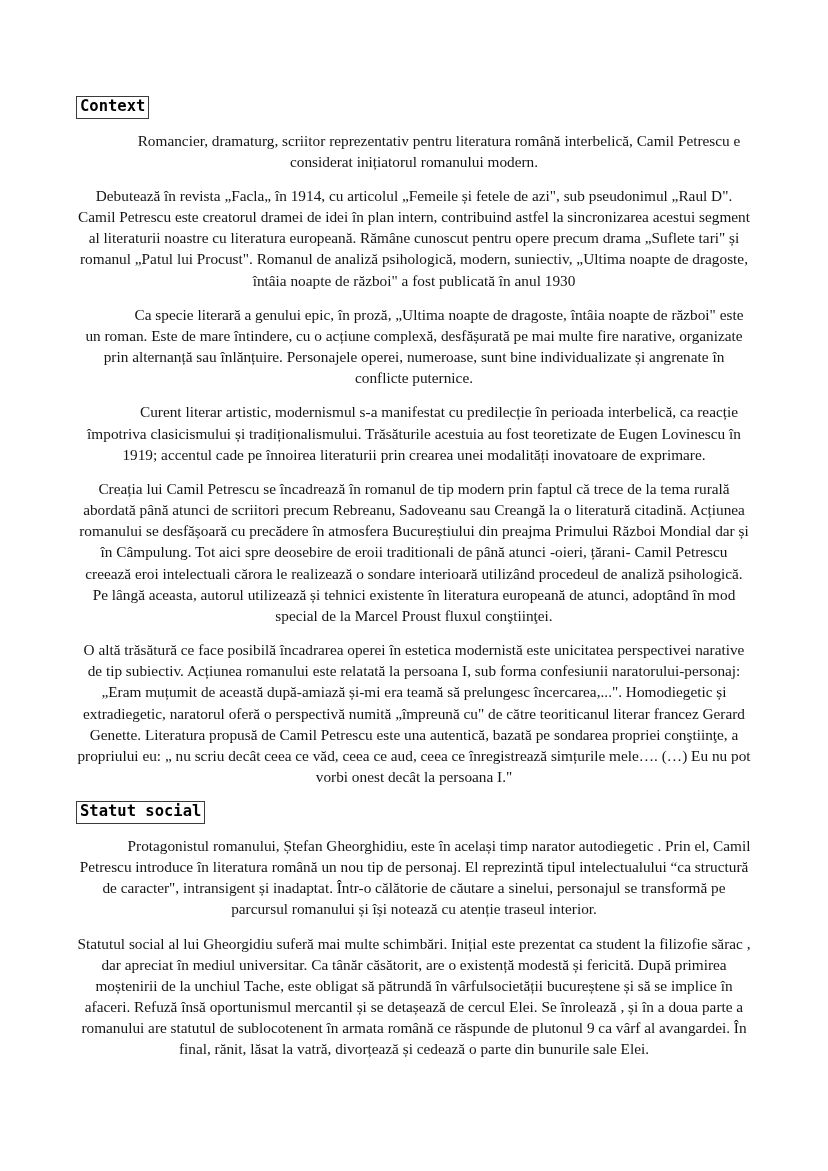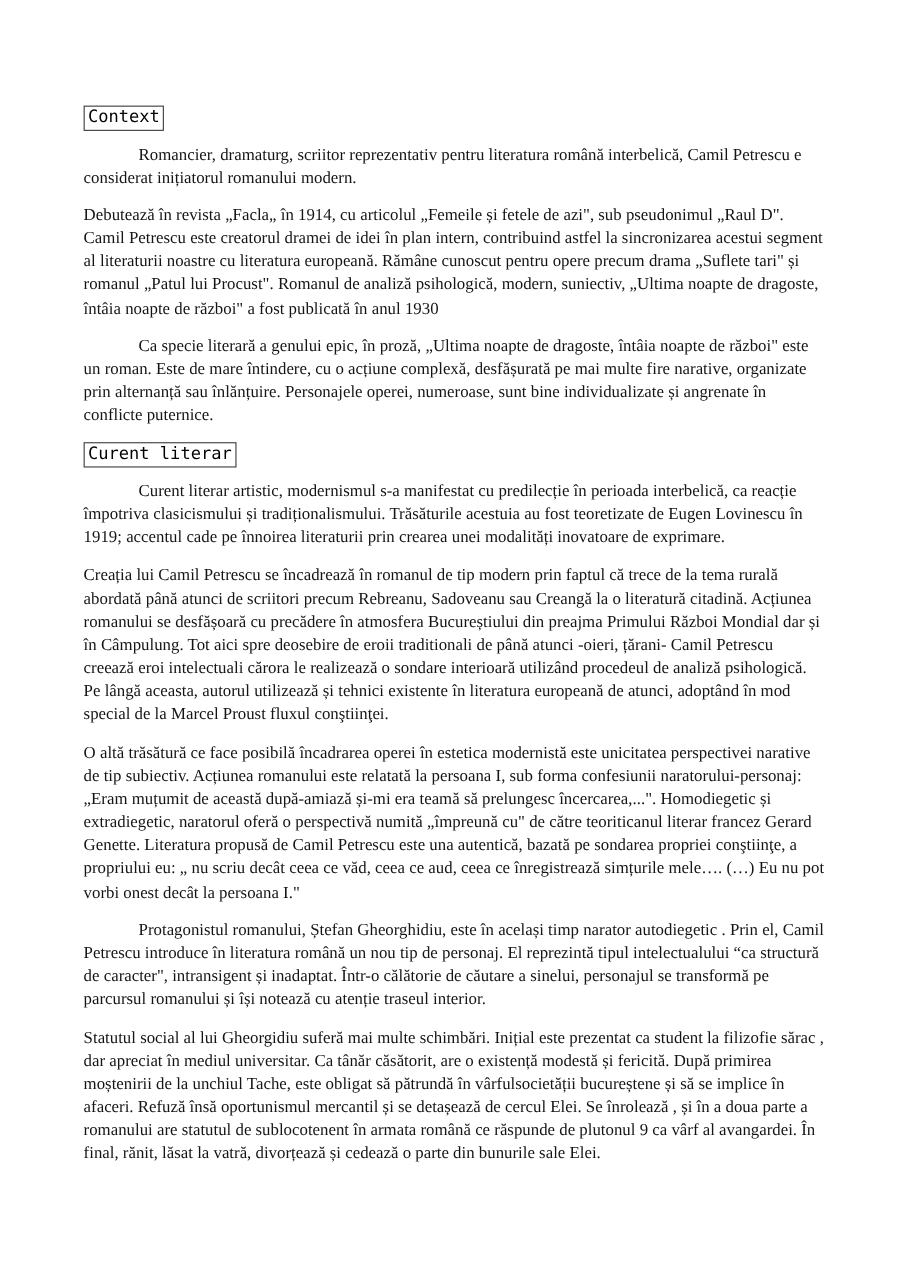--- a/index.html
+++ b/index.html
@@ -27,21 +27,21 @@
   .doc-body {
     width: 676px;
   }
 
   
   .section-heading {
     display: inline-block;
     font-family: "DejaVu Sans Mono", "Liberation Mono", monospace;
     font-size: 15.5px;
     line-height: 1.0;
-    font-weight: 400;
+    font-weight: 700;
     color: #000000;
     border: 1px solid #3a3a3a;
     padding: 2px 3px 3px 3px;
     margin: 0;
     letter-spacing: 0px;
     white-space: pre;
     background: #ffffff;
   }
 
   .heading-wrap {
@@ -52,21 +52,21 @@
 
   .heading-wrap.first { margin-top: 0; }
   .heading-wrap.spaced { margin-top: 14px; }
 
   
   p.para {
     font-size: 15.3px;
     line-height: 1.385;
     margin: 0;
     padding: 0;
-    text-align: left;
+    text-align: center;
     color: #141414;
     font-weight: 400;
   }
 
   p.para + p.para { margin-top: 13px; font-family: Liberation Serif, serif; }
 
   .heading-wrap + p.para,
   .heading-wrap + div > p.para { margin-top: 11px; }
 
   p.indent { text-indent: 50px; }
@@ -80,24 +80,24 @@
   <div class="doc-body">
 
     <div class="heading-wrap first">
       <span class="section-heading">Context</span>
     </div>
     <p class="para indent after-heading">Romancier, dramaturg, scriitor reprezentativ pentru literatura română interbelică, Camil Petrescu e considerat inițiatorul romanului modern.</p>
     <p class="para">Debutează în revista „Facla„  în 1914, cu articolul „Femeile și fetele de azi", sub pseudonimul „Raul D". Camil Petrescu este creatorul dramei de idei în plan intern, contribuind astfel la sincronizarea acestui segment al literaturii noastre cu literatura europeană. Rămâne cunoscut pentru opere precum drama „Suflete tari" și romanul „Patul lui Procust". Romanul de analiză psihologică, modern, suniectiv, „Ultima noapte de dragoste, întâia noapte de război" a fost publicată în anul 1930</p>
 
     <p class="para indent after-heading">Ca specie literară a genului epic, în proză, „Ultima noapte de dragoste, întâia noapte de război" este un roman. Este de mare întindere, cu o acțiune complexă, desfășurată pe mai multe fire narative, organizate prin alternanță sau înlănțuire. Personajele operei, numeroase, sunt bine individualizate și angrenate în conflicte puternice.</p>
 
-    <div class="heading-wrap spaced">
-      <span class="section-heading">Curent literar</span>
-    </div>
     <p class="para indent after-heading">Curent literar artistic, modernismul s-a manifestat cu predilecție în perioada interbelică, ca reacție împotriva clasicismului și tradiționalismului. Trăsăturile acestuia au fost teoretizate de Eugen Lovinescu în 1919; accentul cade pe înnoirea literaturii prin crearea unei modalități inovatoare de exprimare.</p>
     <p class="para">Creația lui Camil Petrescu se încadrează în romanul de tip modern prin faptul că trece de la tema rurală abordată până atunci de scriitori precum Rebreanu, Sadoveanu sau Creangă la o literatură citadină. Acțiunea romanului se desfășoară cu precădere în atmosfera Bucureștiului din preajma Primului Război Mondial dar și în Câmpulung. Tot aici spre deosebire de eroii traditionali de până atunci -oieri, țărani- Camil Petrescu creează eroi intelectuali cărora le realizează o sondare interioară utilizând procedeul de analiză psihologică. Pe lângă aceasta, autorul utilizează și tehnici existente în literatura europeană de atunci, adoptând în mod special de la Marcel Proust fluxul conştiinţei.</p>
     <p class="para">O altă trăsătură ce face posibilă încadrarea operei în estetica modernistă este unicitatea perspectivei narative de tip subiectiv. Acțiunea romanului este relatată la persoana I, sub forma confesiunii naratorului-personaj:„Eram muțumit de această după-amiază și-mi era teamă să prelungesc încercarea,...". Homodiegetic și extradiegetic, naratorul oferă o perspectivă numită „împreună cu" de către teoriticanul literar francez Gerard Genette. Literatura propusă de Camil Petrescu este una autentică, bazată pe sondarea propriei conştiinţe, a propriului eu: „ nu scriu decât ceea ce văd, ceea ce aud, ceea ce înregistrează simțurile mele…. (…) Eu nu pot vorbi onest decât la persoana I."</p>
 
+    <div class="heading-wrap spaced">
+      <span class="section-heading">Statut social</span>
+    </div>
     <p class="para indent after-heading">Protagonistul romanului, Ștefan Gheorghidiu, este în același timp narator autodiegetic . Prin el, Camil Petrescu introduce în literatura română un nou tip de personaj.  El reprezintă tipul intelectualului “ca structură de caracter", intransigent și inadaptat. Într-o călătorie de căutare a sinelui, personajul se transformă pe parcursul romanului și își notează cu atenție traseul interior.</p>
     <p class="para"> Statutul social al lui Gheorgidiu suferă mai multe schimbări. Inițial este prezentat ca student la filizofie sărac , dar apreciat în mediul universitar. Ca tânăr căsătorit, are o existență modestă și fericită. După primirea moștenirii de la unchiul Tache,  este obligat să pătrundă în vârfulsocietății bucureștene și să se implice în afaceri. Refuză însă oportunismul mercantil și se detașează de cercul Elei. Se înrolează , și în a doua parte a romanului are statutul de sublocotenent în armata română ce răspunde de plutonul 9  ca vârf al avangardei. În final, rănit, lăsat la vatră, divorțează și cedează o parte din bunurile sale  Elei.</p>
 
   </div>
 </div>
 
 </body></html>

